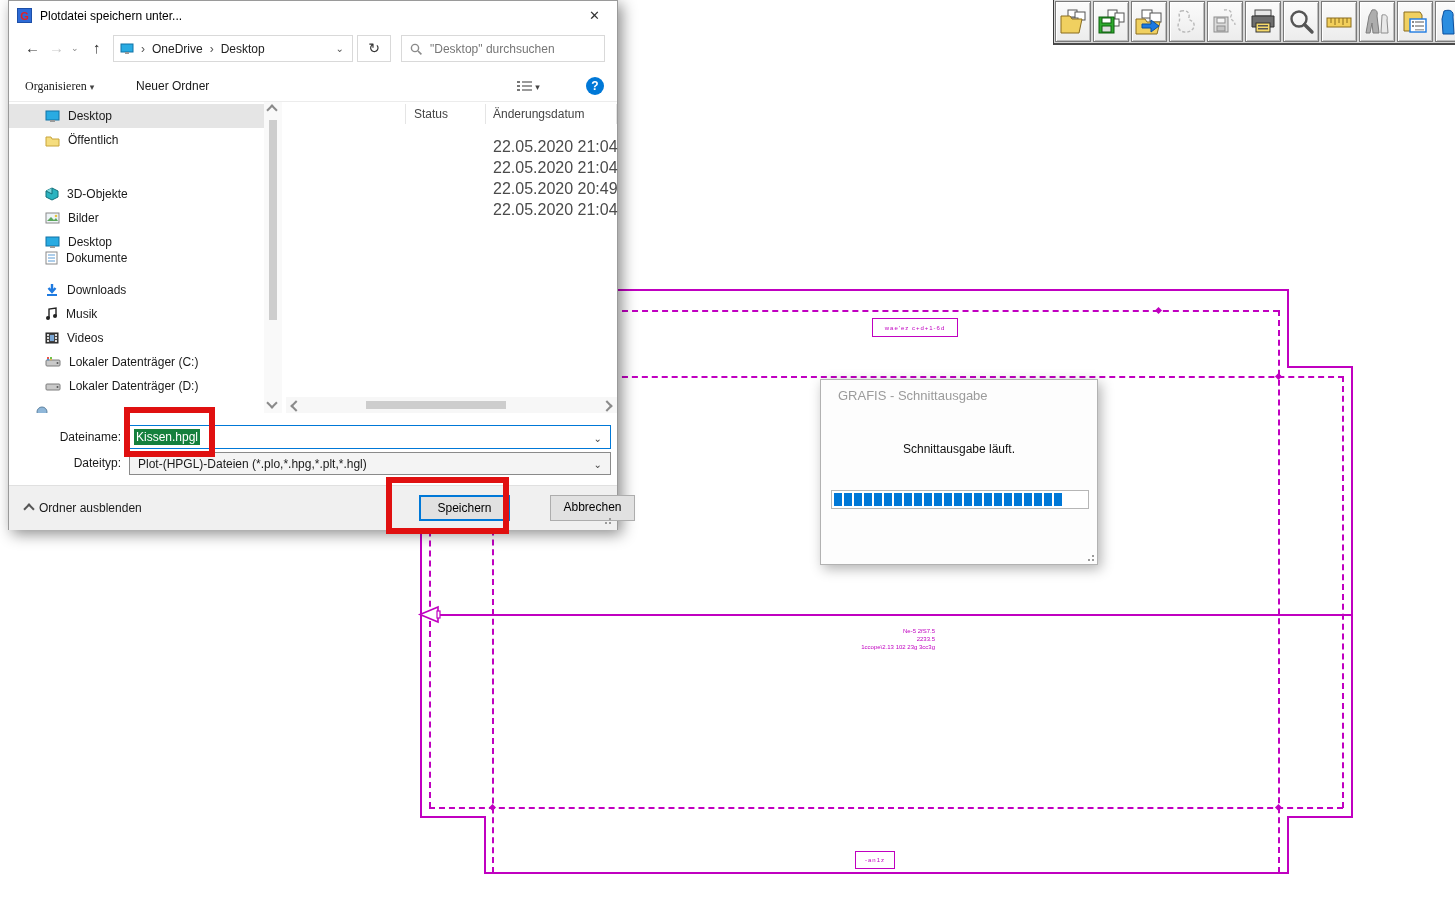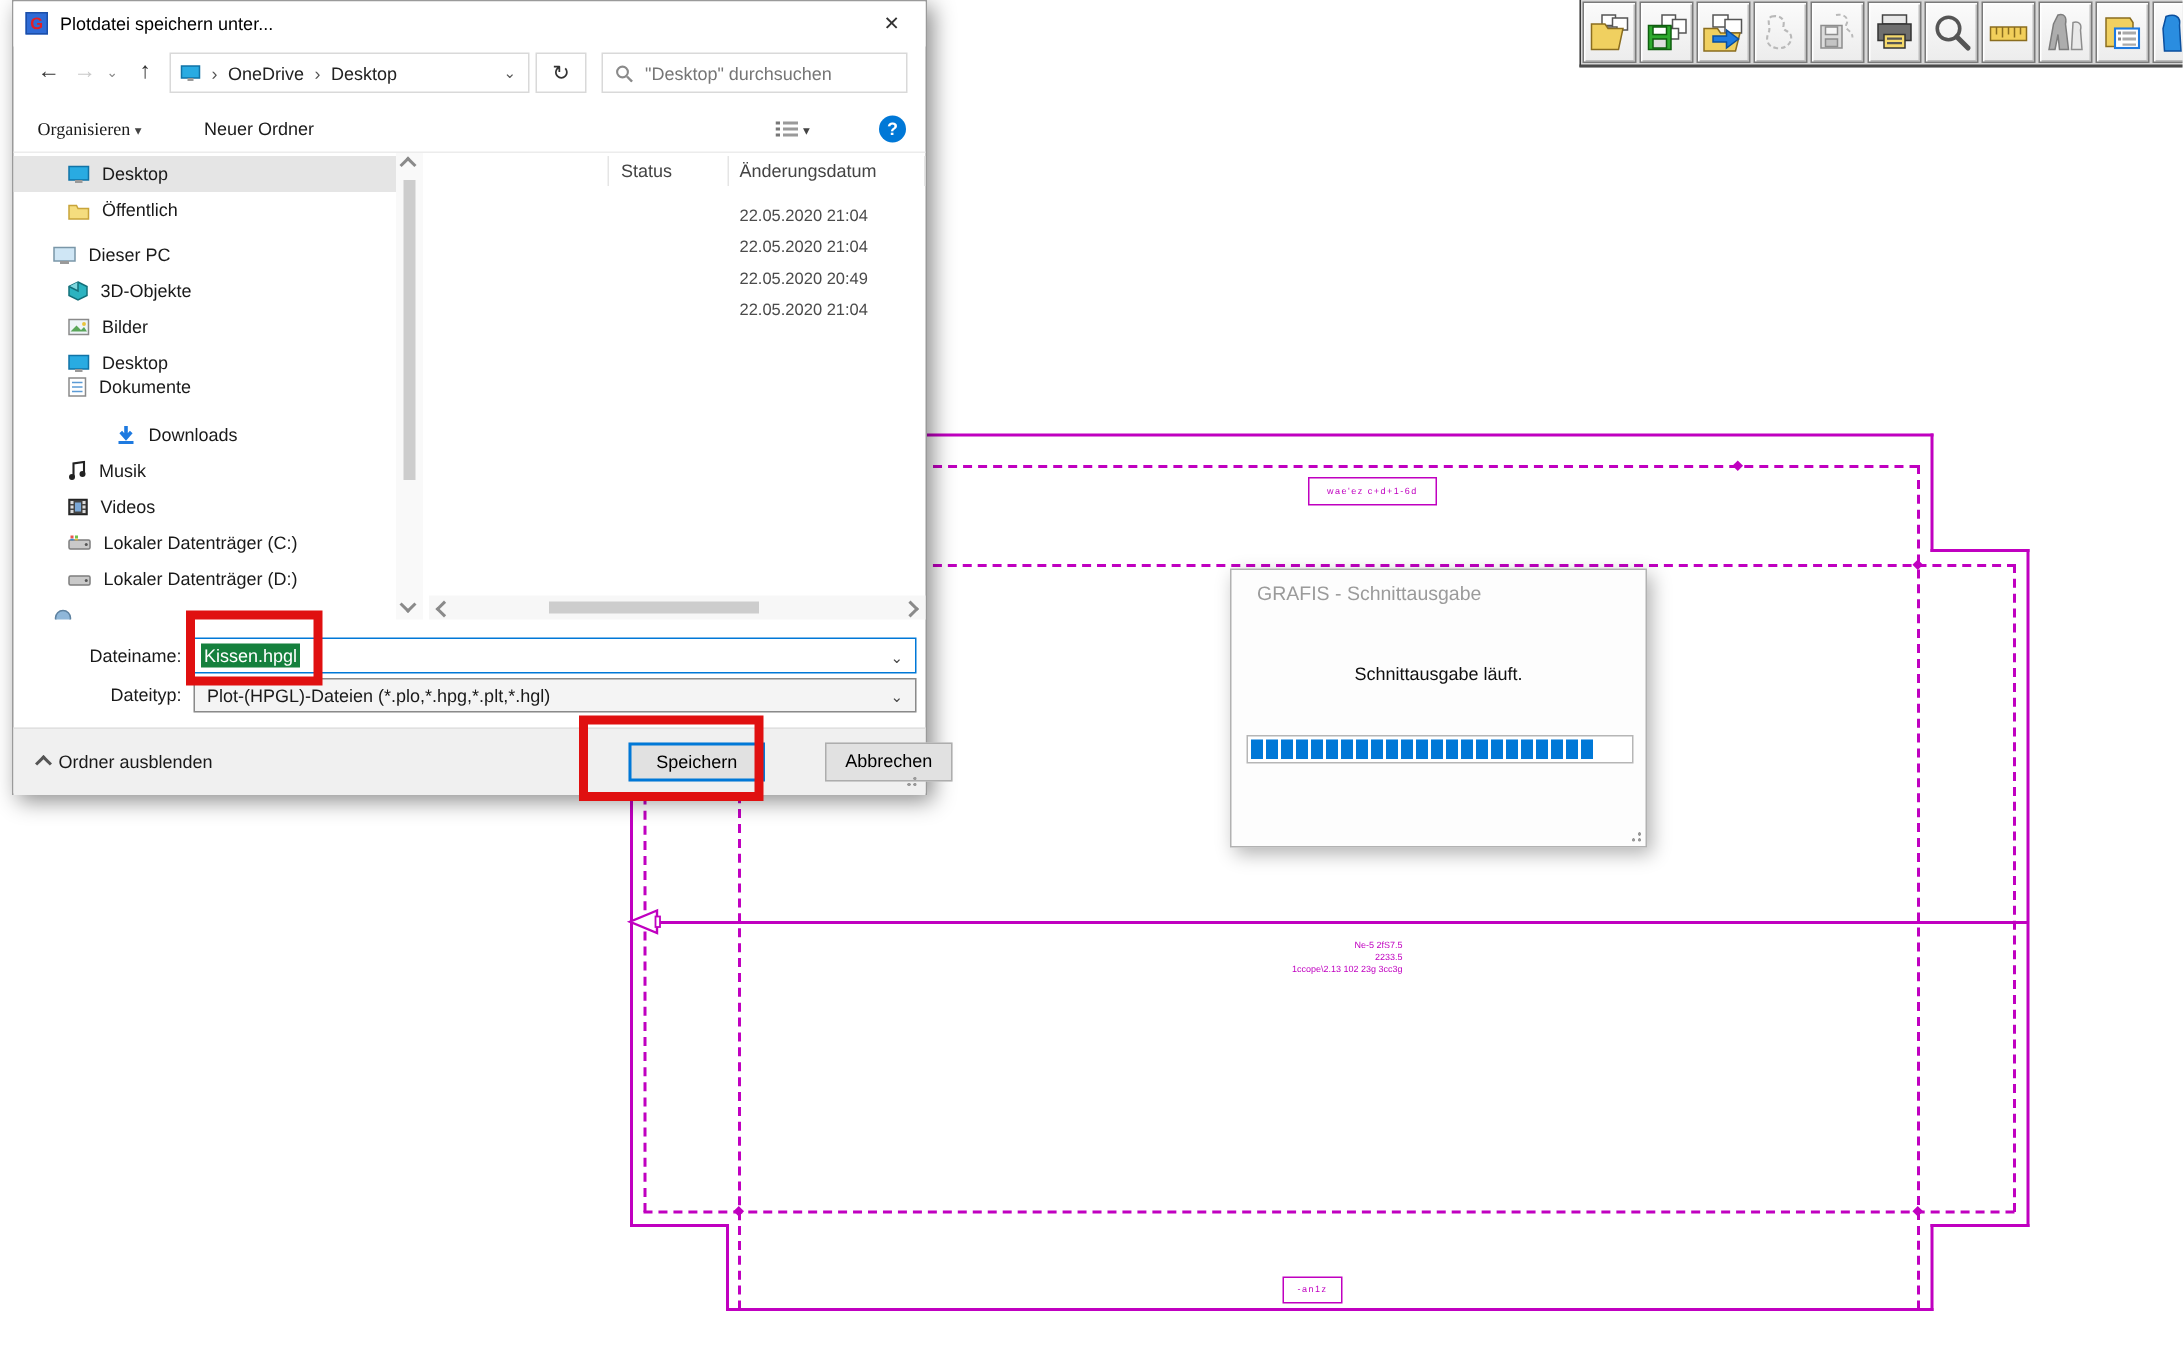--- a/index.html
+++ b/index.html
@@ -77,21 +77,21 @@
   .side-row .lbl { font-size:12px; color:#1a1a1a; white-space:nowrap; }
   .side-row svg { flex:none; margin-right:8px; }
   .vscroll { position:absolute; left:255px; top:101px; width:18px; height:311px; background:#f9f9f9; }
   .vthumb { position:absolute; left:5px; top:18px; width:8px; height:200px; background:#cdcdcd; }
   .arr { position:absolute; width:8px; height:8px; border-right:2px solid #8a8a8a; border-bottom:2px solid #8a8a8a; }
 
   
   .sd-list { position:absolute; left:277px; top:101px; width:331px; height:296px; }
   .col-head { position:absolute; top:5px; font-size:12px; color:#444; }
   .col-sep { position:absolute; top:2px; width:0; height:20px; border-left:1px solid #e5e5e5; }
-  .row-date { position:absolute; left:207px; font-size:11px; color:#4b4b4b; white-space:nowrap; }
+  .row-date { position:absolute; left:207px; font-size:16px; color:#4b4b4b; white-space:nowrap; }
   .hscroll { position:absolute; left:277px; top:396px; width:331px; height:16px; background:#f7f7f7; }
   .hthumb { position:absolute; left:80px; top:4px; width:140px; height:8px; background:#cdcdcd; }
 
   
   .fld-label { position:absolute; font-size:12px; color:#1a1a1a; text-align:right; width:110px; }
   .fname-input { position:absolute; left:120px; top:424px; width:482px; height:24px; background:#fff;
                  border:1px solid #0078d7; display:flex; align-items:center; padding-left:4px; }
   .fname-sel { background:#15803d; color:#fff; font-size:12px; padding:1px 2px; }
   .ftype-combo { position:absolute; left:120px; top:451px; width:482px; height:23px; background:#f4f4f4;
                  border:1px solid #8a8a8a; display:flex; align-items:center; padding-left:8px; font-size:12px; color:#1a1a1a; }
@@ -334,27 +334,20 @@
           <rect x="5" y="10" width="5" height="2" fill="#9a9a9a"></rect>
         </svg>
       <span class="lbl">Desktop</span>
     </div>
     <div class="side-row" style="top:26px; padding-left:36px;">
       <svg width="15" height="13">
           <path d="M1 3 L6 3 L7 5 L14 5 L14 12 L1 12 Z" fill="#f5dd7e" stroke="#c8a43a"></path>
         </svg>
       <span class="lbl">Öffentlich</span>
     </div>
-    <div class="side-row" style="top:56px; padding-left:26px;">
-      <svg width="16" height="13">
-          <rect x="1" y="1" width="14" height="9" fill="#cfe6f5" stroke="#7a96a8"></rect>
-          <rect x="5" y="10" width="6" height="2" fill="#9a9a9a"></rect>
-        </svg>
-      <span class="lbl">Dieser PC</span>
-    </div>
     <div class="side-row" style="top:80px; padding-left:36px;">
       <svg width="14" height="14">
           <path d="M7 1 L13 4 L13 10 L7 13 L1 10 L1 4 Z" fill="#2bb3c0" stroke="#13707a"></path>
           <path d="M7 1 L7 7 L1 4" fill="#7fd7de" stroke="#13707a"></path>
         </svg>
       <span class="lbl">3D-Objekte</span>
     </div>
     <div class="side-row" style="top:104px; padding-left:36px;">
       <svg width="15" height="12">
           <rect x="1" y="1" width="13" height="10" fill="#eef4f8" stroke="#8a8a8a"></rect>
@@ -372,21 +365,21 @@
     </div>
     <div class="side-row" style="top:144px; padding-left:36px;text-align:center;">
       <svg width="13" height="14">
           <rect x="1" y="1" width="11" height="12" fill="#fff" stroke="#8a8a8a"></rect>
           <line x1="3" y1="4" x2="10" y2="4" stroke="#5b9bd5"></line>
           <line x1="3" y1="7" x2="10" y2="7" stroke="#5b9bd5"></line>
           <line x1="3" y1="10" x2="10" y2="10" stroke="#5b9bd5"></line>
         </svg>
       <span class="lbl">Dokumente</span>
     </div>
-    <div class="side-row" style="top:176px; padding-left:36px;margin-left:32px;">
+    <div class="side-row" style="top:176px; padding-left:36px;">
       <svg width="14" height="14">
           <path d="M7 1 L7 7 M3.5 5 L7 9 L10.5 5" fill="none" stroke="#1e7ae0" stroke-width="2.4"></path>
           <rect x="2" y="11" width="10" height="2" fill="#1e7ae0"></rect>
         </svg>
       <span class="lbl">Downloads</span>
     </div>
     <div class="side-row" style="top:200px; padding-left:36px;">
       <svg width="13" height="14">
           <path d="M4 11 L4 2 L11 1 L11 9" fill="none" stroke="#222" stroke-width="1.4"></path>
           <circle cx="3" cy="11" r="2" fill="#222"></circle>

